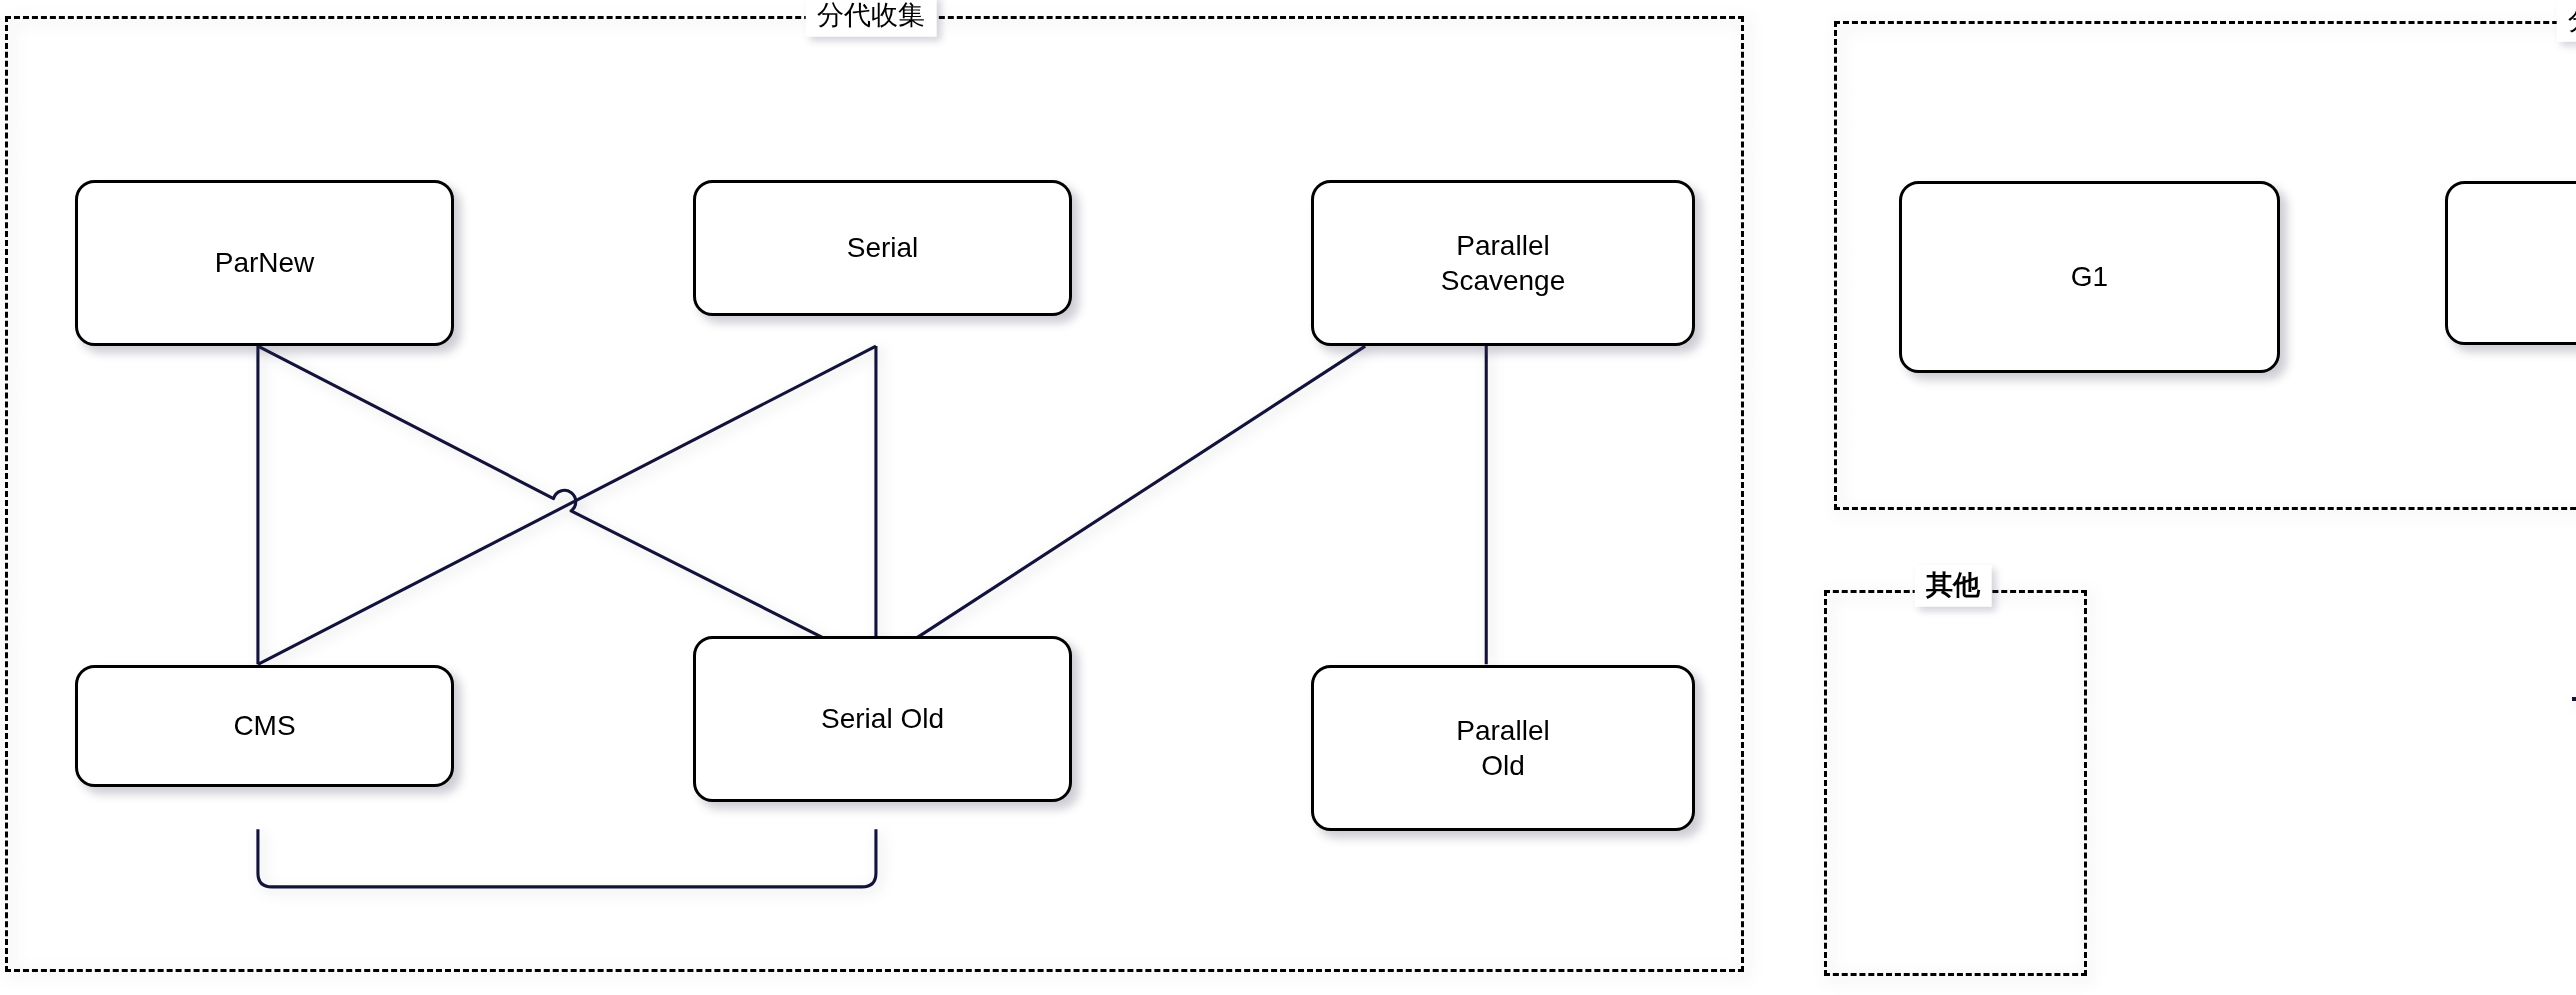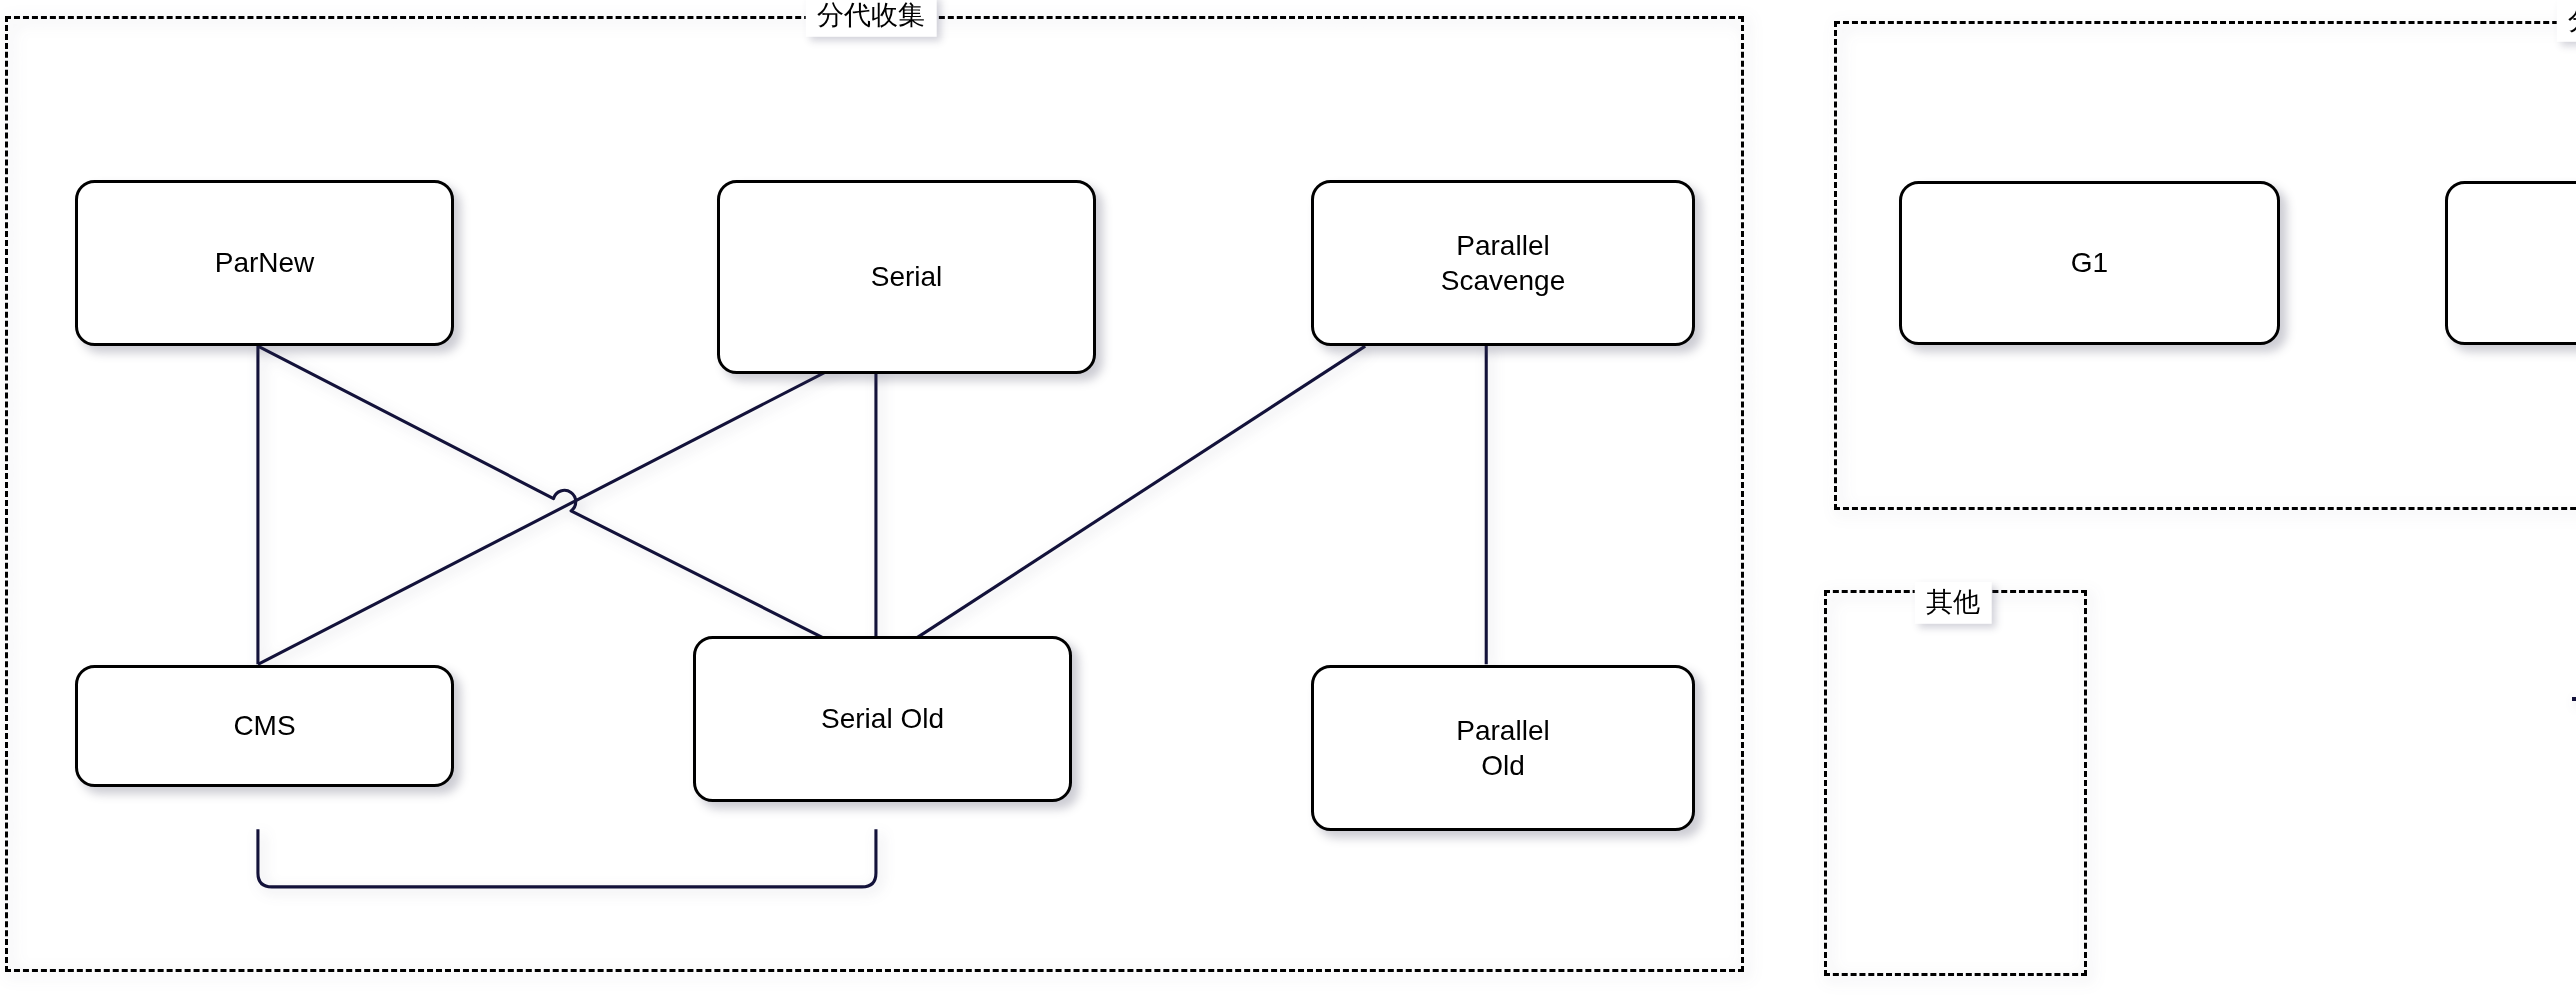--- a/index.html
+++ b/index.html
@@ -109,21 +109,21 @@
     <path d="M 500 1610 L 500 1695 Q 500 1722 527 1722 L 1673 1722 Q 1700 1722 1700 1695 L 1700 1610"></path>
   </svg>
 
   <div class="group" style="left:5.2px; top:15.5px; width:1739px; height:956px;"></div>
   <div class="group-label" style="left:871px; top:15.5px;">分代收集</div>
 
   <div class="node" style="left:75px; top:180px; width:379px; height:166px;">
     <span>ParNew</span>
   </div>
 
-  <div class="node" style="left:693px; top:180px; width:379px; height:194px;margin-left:24px;">
+  <div class="node" style="left:693px; top:180px; width:379px; height:136px;">
     <span>Serial</span>
   </div>
 
   <div class="node" style="left:1311px; top:180px; width:384px; height:166px;">
     <span>Parallel
 Scavenge</span>
   </div>
 
   <div class="node" style="left:75px; top:665px; width:379px; height:122px;">
     <span>CMS</span>
@@ -134,28 +134,28 @@
   </div>
 
   <div class="node" style="left:1311px; top:665px; width:384px; height:166px;">
     <span>Parallel
 Old</span>
   </div>
 
   <div class="group" style="left:1834px; top:20.6px; width:1577px; height:489px;"></div>
   <div class="group-label" style="left:2622px; top:20.6px;">分区收集</div>
 
-  <div class="node" style="left:1899px; top:181px; width:381px; height:164px;">
+  <div class="node" style="left:1899px; top:181px; width:381px; height:192px;">
     <span>G1</span>
   </div>
 
   <div class="node" style="left:2445px; top:181px; width:381px; height:164px;">
     
   </div>
 
   <div class="group" style="left:1824px; top:590px; width:263px; height:386px;"></div>
-  <div class="group-label" style="left:1953px; top:603px;">其他</div>
+  <div class="group-label" style="left:1953px; top:586px;font-weight:bold;">其他</div>
 
 
   <div class="legend-line" style="left:2572px; top:697px; width:263px;"></div>
 
 </div>
 
 
 </body></html>

